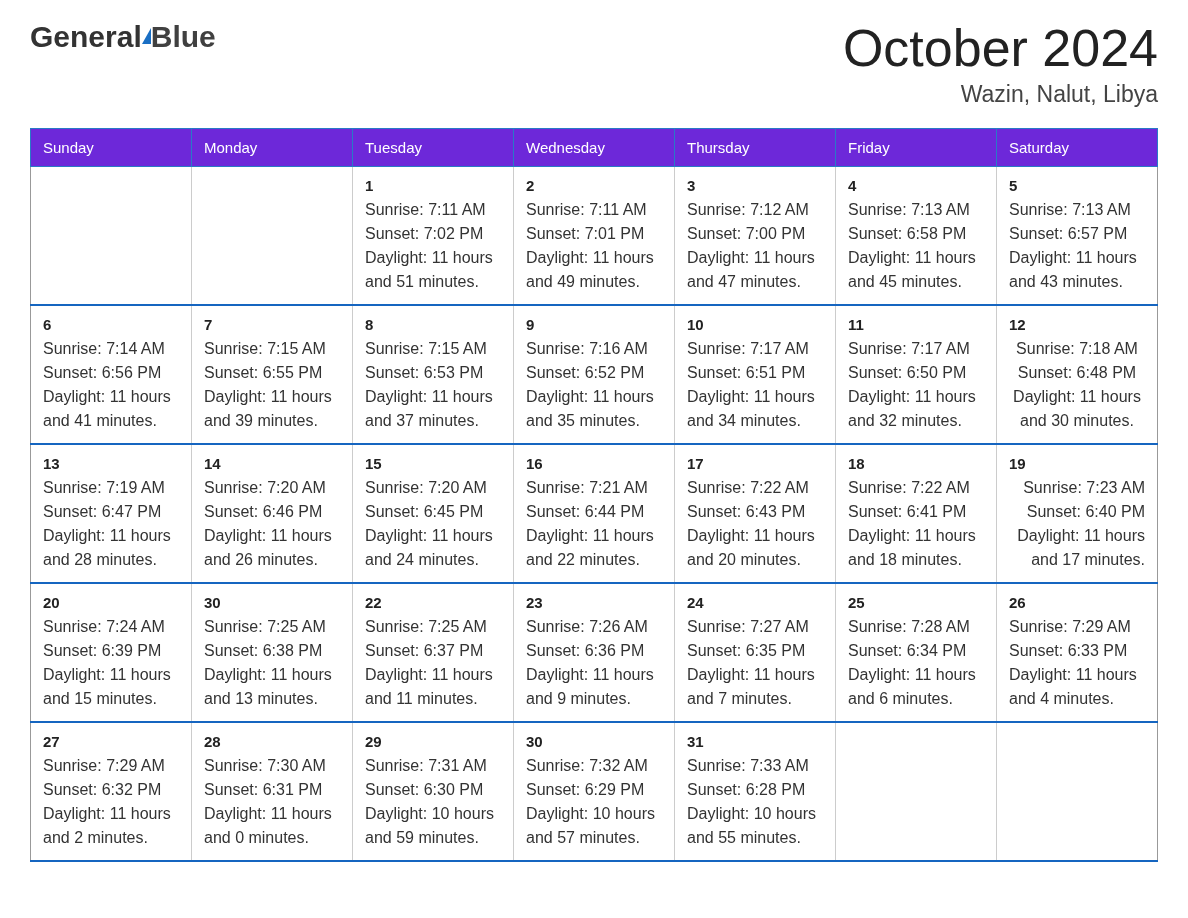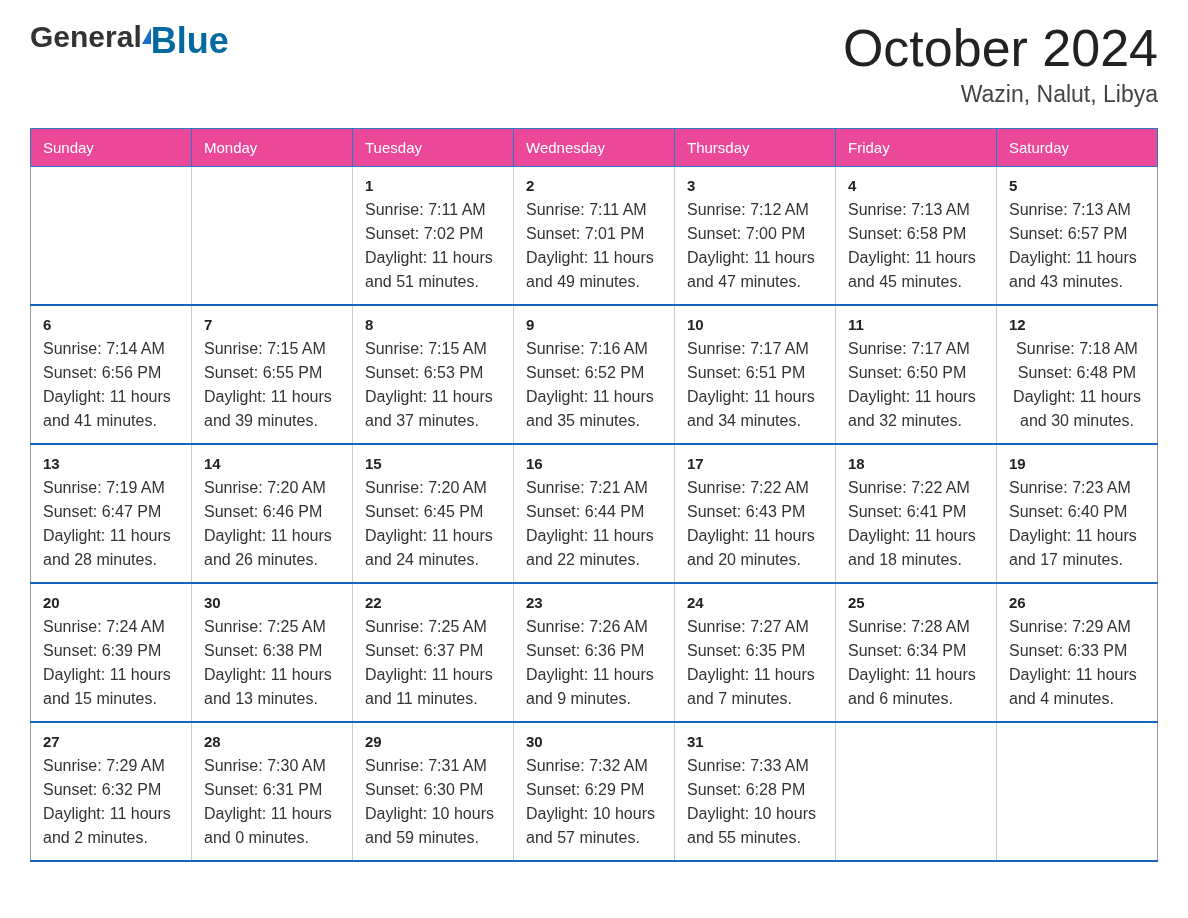--- a/index.html
+++ b/index.html
@@ -34,21 +34,21 @@
       font-size: 23px;
       color: #444;
       margin-top: 4px;
     }
     .calendar-table {
       width: 100%;
       border-collapse: collapse;
       border: 1px solid #999;
     }
     .calendar-table thead tr {
-      background-color: #ec4899;
+      background-color: #6d28d9;
     }
     .calendar-table thead th {
       color: #fff;
       font-size: 15px;
       font-weight: normal;
       padding: 10px 12px;
       text-align: left;
       border: 1px solid #2979c7;
     }
     .calendar-table tbody tr {
@@ -84,23 +84,23 @@
     .logo-row {
       display: flex;
       align-items: center;
     }
     .logo-text-general {
       font-size: 30px;
       font-weight: bold;
       color: #333;
     }
     .logo-text-blue {
-      font-size: 36px;
+      font-size: 30px;
       font-weight: bold;
-      color: #0369a1;
+      color: #404040;
     }
     
     .tri {
       width: 0;
       height: 0;
       border-left: 9px solid transparent;
       border-right: 0px solid transparent;
       border-bottom: 16px solid #1a6fc4;
       display: inline-block;
       vertical-align: middle;
@@ -267,21 +267,21 @@
         </td>
         <td>
           <span class="day-number">18</span>
           <div class="day-info" style="white-space: pre-line;">Sunrise: 7:22 AM
 Sunset: 6:41 PM
 Daylight: 11 hours
 and 18 minutes.</div>
         </td>
         <td>
           <span class="day-number">19</span>
-          <div class="day-info" style="white-space: pre-line;">Sunrise: 7:23 AM
+          <div class="day-info" style="white-space: pre-line; text-align: right;">Sunrise: 7:23 AM
 Sunset: 6:40 PM
 Daylight: 11 hours
 and 17 minutes.</div>
         </td>
       </tr>
       <tr>
         <td>
           <span class="day-number">20</span>
           <div class="day-info" style="white-space: pre-line;">Sunrise: 7:24 AM
 Sunset: 6:39 PM

